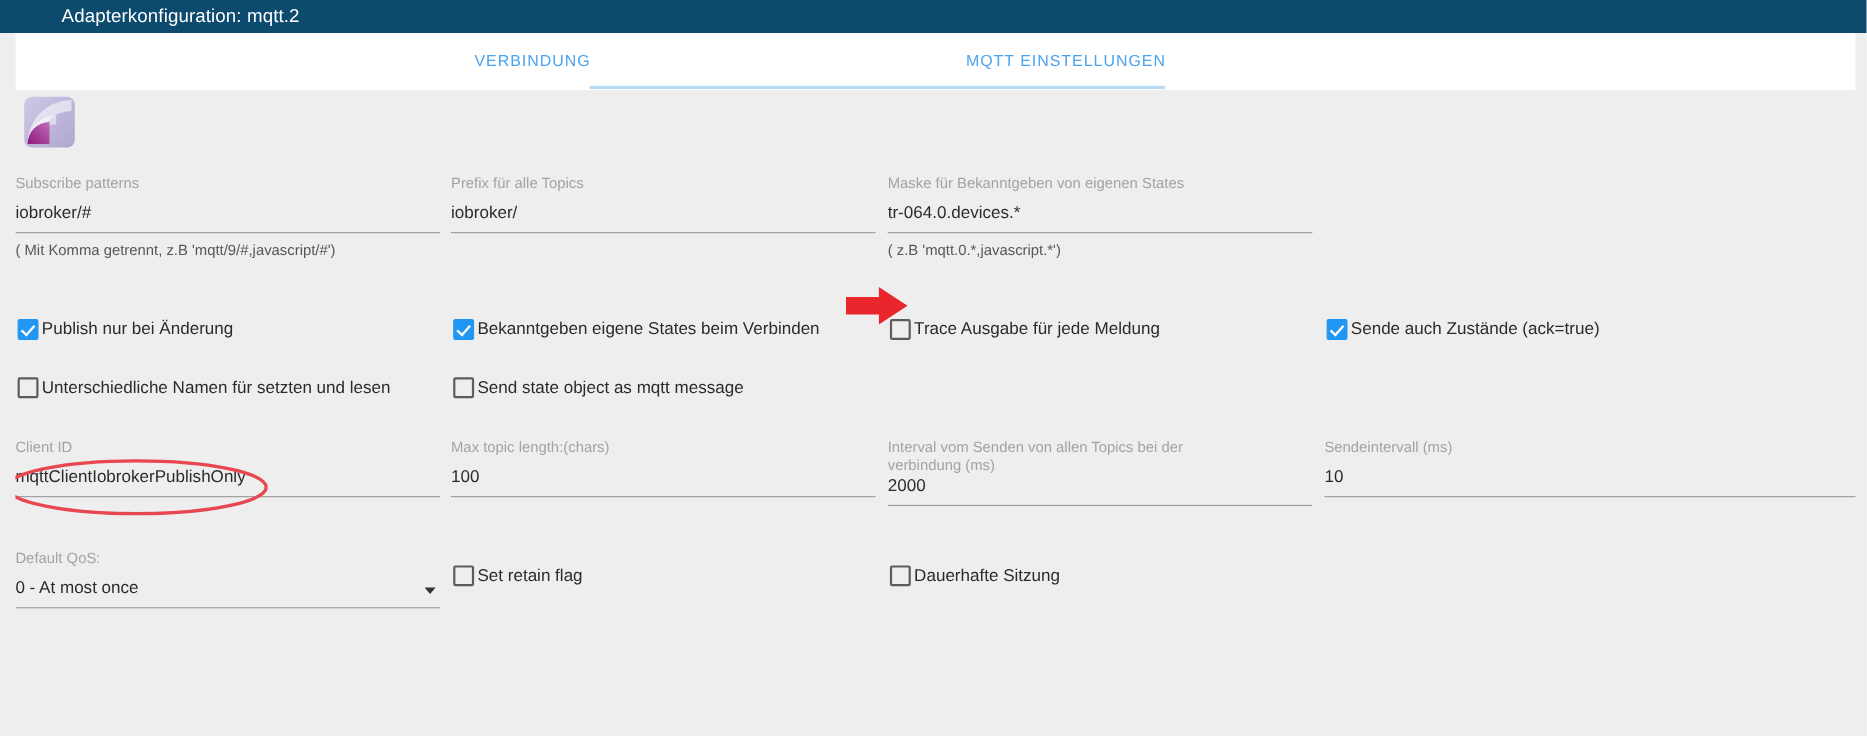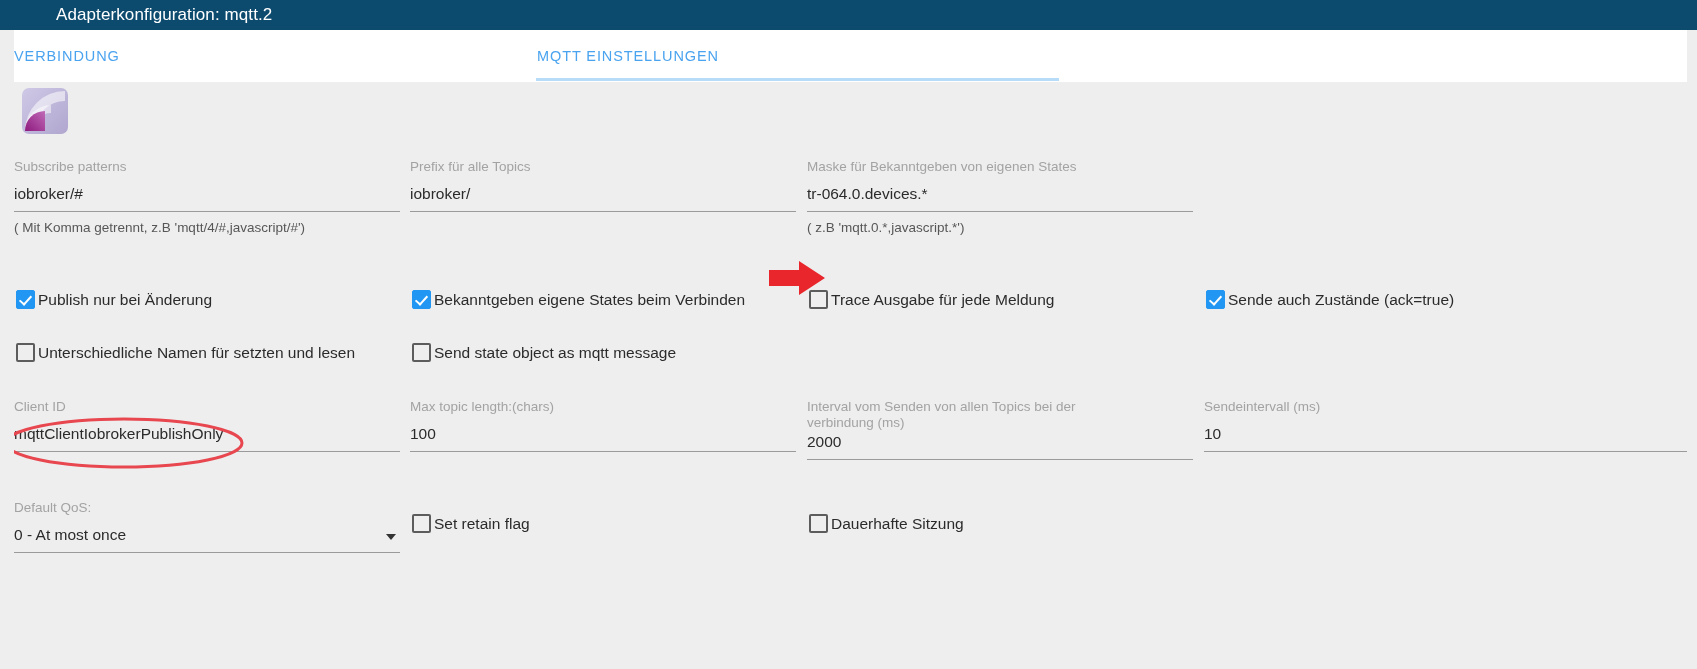--- a/index.html
+++ b/index.html
@@ -66,21 +66,21 @@
     width: 1673px;
     height: 52px;
     background: #ffffff;
   }
   .tab {
     position: absolute;
     top: 0;
     height: 52px;
     display: flex;
     align-items: center;
-    justify-content: flex-start;
+    justify-content: flex-end;
     color: #4aa3ef;
     font-size: 14.5px;
     letter-spacing: 0.9px;
     cursor: pointer;
     user-select: none;
   }
   .tab-verbindung { left: 0; width: 523px; }
   .tab-mqtt { left: 523px; width: 523px; }
   .tab-underline {
     position: absolute;
@@ -265,21 +265,21 @@
         <path d="M4 44 A26 26 0 0 1 30 18 L30 26 A18 18 0 0 0 12 44 Z" fill="#ffffff" opacity="0.5"></path>
         <path d="M4 44 A20 20 0 0 1 24 24 L24 44 Z" fill="url(#pg)"></path>
       </svg>
     </div>
 
 
     <div class="field" style="left:0px; top:76px; width:386px;">
       <div class="field-label">Subscribe patterns</div>
       <div class="field-value">iobroker/#</div>
       <div class="field-rule"></div>
-      <div class="field-hint">( Mit Komma getrennt, z.B 'mqtt/4/#,javascript/#')</div>
+      <div class="field-hint">( Mit Komma getrennt, z.B 'mqtt/9/#,javascript/#')</div>
     </div>
 
     <div class="field" style="left:396px; top:76px; width:386px;">
       <div class="field-label">Prefix für alle Topics</div>
       <div class="field-value">iobroker/</div>
       <div class="field-rule"></div>
     </div>
 
     <div class="field" style="left:793px; top:76px; width:386px;">
       <div class="field-label">Maske für Bekanntgeben von eigenen States</div>

